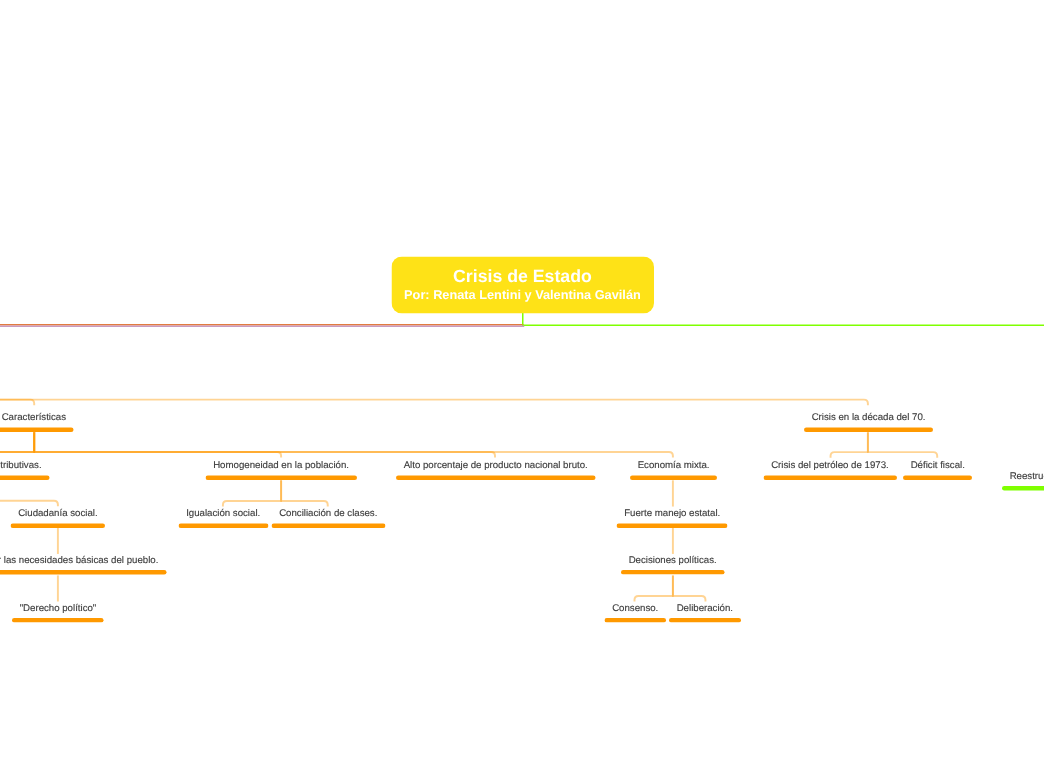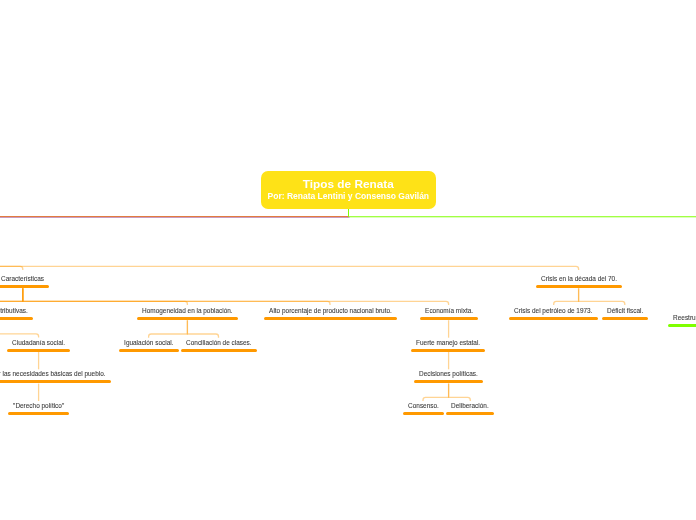--- a/index.html
+++ b/index.html
@@ -39,22 +39,22 @@
       <path d="M38.6 383.6V401" fill="none" stroke="#FF9900" stroke-width="1.3" stroke-opacity="0.42" stroke-linecap="butt" stroke-linejoin="round"></path>
       <path d="M448.6 383.6V397.3H425.6Q423 397.3 423 399.90000000000003V401" fill="none" stroke="#FF9900" stroke-width="1.3" stroke-opacity="0.42" stroke-linecap="butt" stroke-linejoin="round"></path>
       <path d="M448.6 383.6V397.3H467.7Q470.3 397.3 470.3 399.90000000000003V401" fill="none" stroke="#FF9900" stroke-width="1.3" stroke-opacity="0.42" stroke-linecap="butt" stroke-linejoin="round"></path>
       <path d="M348.5 208.5V217" fill="none" stroke="#7FFF00" stroke-width="1" stroke-opacity="1" stroke-linecap="butt" stroke-linejoin="round"></path>
       <path d="M349 216.5H-20" fill="none" stroke="#E27B3F" stroke-width="1" stroke-opacity="1" stroke-linecap="butt" stroke-linejoin="round"></path>
       <path d="M348 216.77H760" fill="none" stroke="#7FFF00" stroke-width="1" stroke-opacity="1" stroke-linecap="butt" stroke-linejoin="round"></path>
       <path d="M349.5 217.5H-20" fill="none" stroke="#C99BC0" stroke-width="1" stroke-opacity="1" stroke-linecap="butt" stroke-linejoin="round"></path>
     </svg>
 
   <div class="root" style="left:261px;top:170.8px;width:174.6px;height:38px;">
-    <span class="t1">Tipos de Renata</span>
-    <span class="t2">Por: Renata Lentini y Consenso Gavilán</span>
+    <span class="t1">Crisis de Estado</span>
+    <span class="t2">Por: Renata Lentini y Valentina Gavilán</span>
   </div>
 
   <div id="nodelayer">
       <div class="node" style="width: 53.1375px; left: -3.76875px; top: 275px;">
         <span class="lbl">Características</span>
         <span class="bar" style="background: rgb(255, 153, 0);"></span>
       </div>
       <div class="node" style="width: 86.075px; left: 535.562px; top: 275px;">
         <span class="lbl">Crisis en la década del 70.</span>
         <span class="bar" style="background: rgb(255, 153, 0);"></span>

